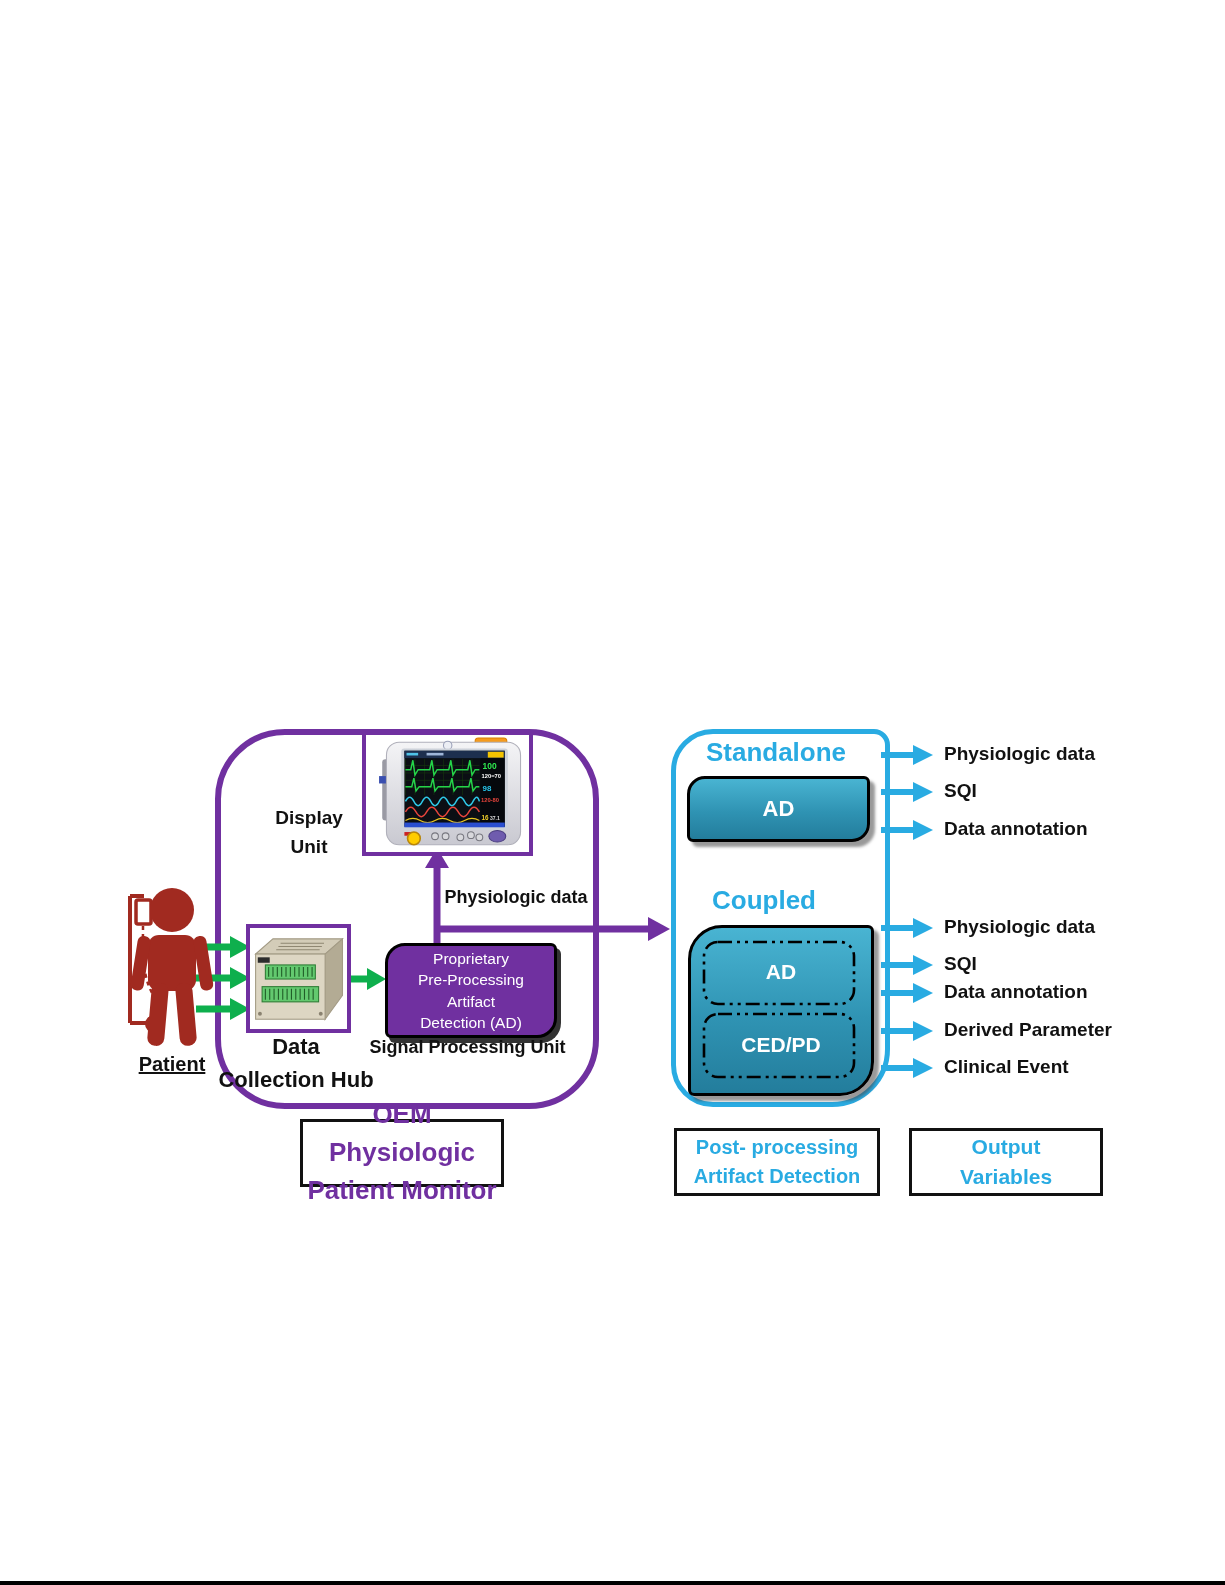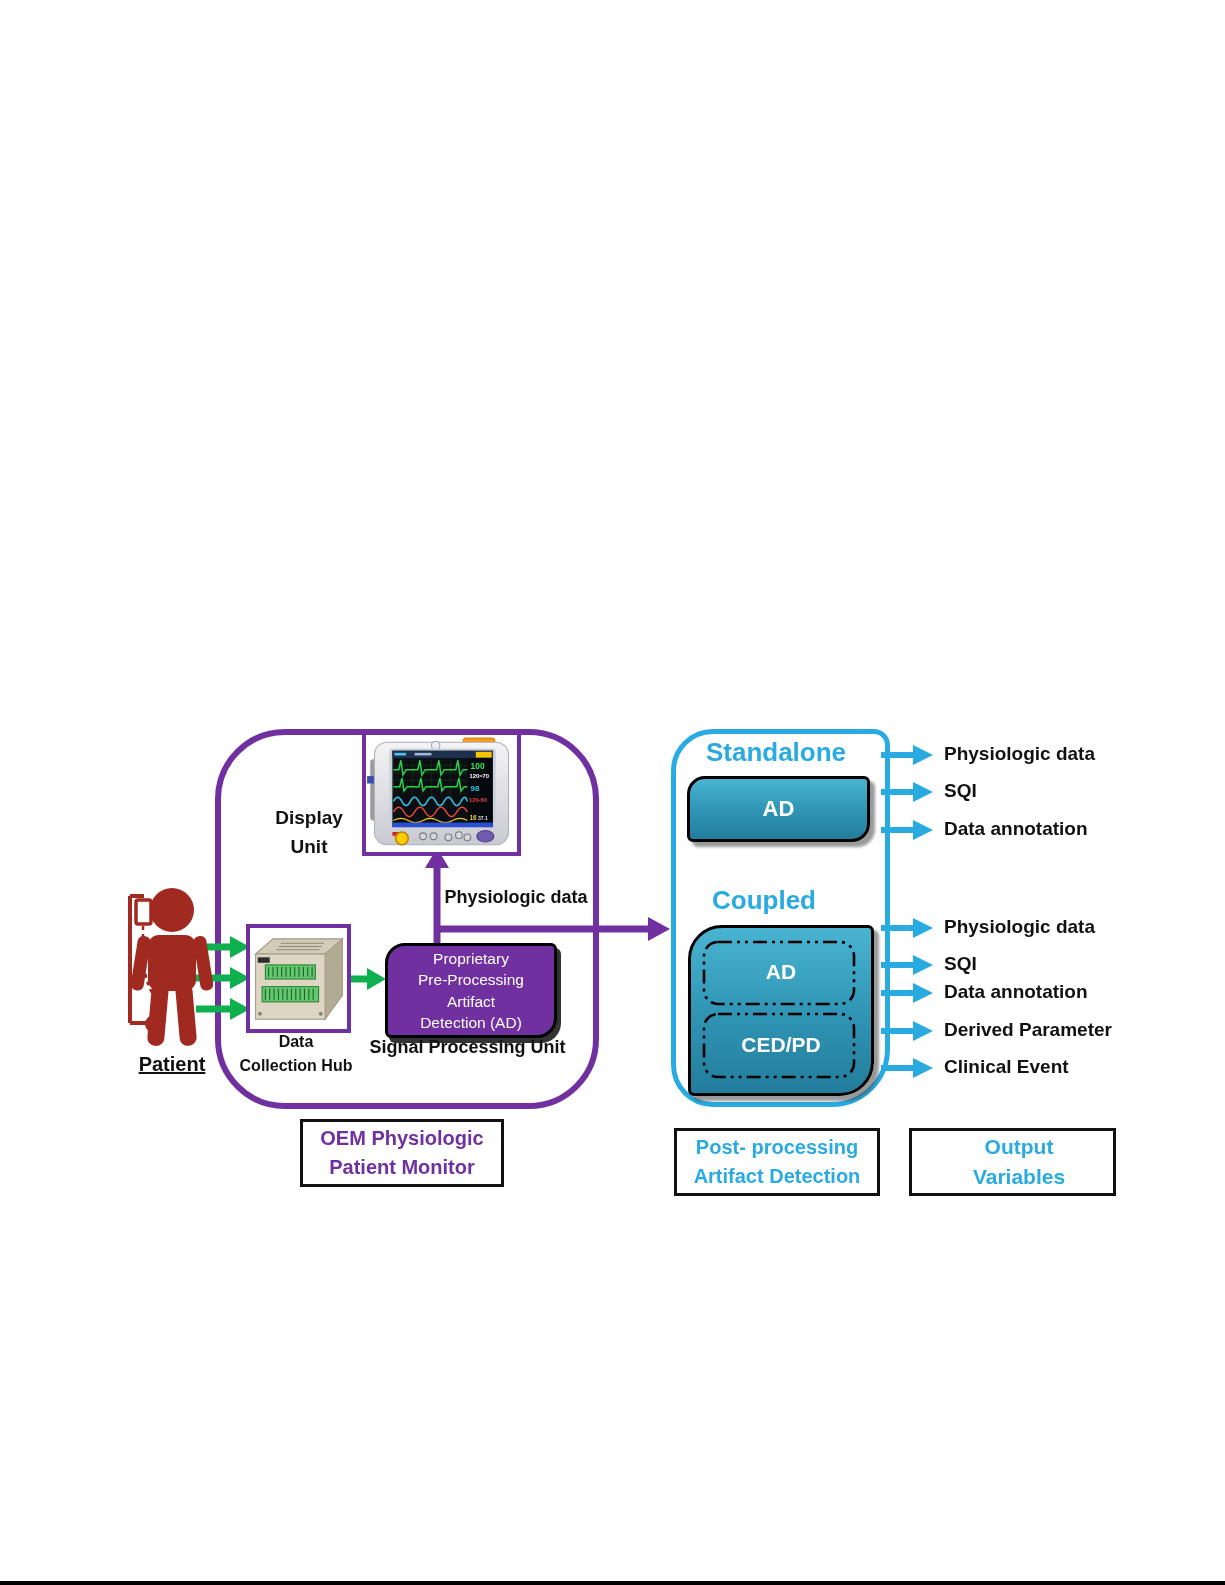--- a/index.html
+++ b/index.html
@@ -12,27 +12,27 @@
   .oem-rect{
     left:215px;top:729px;width:372px;height:368px;
     border:6px solid #7030A0;border-radius:70px;z-index:1;background:transparent;
   }
   .post-rect{
     left:671px;top:729px;width:209px;height:368px;
     border:5px solid #29ABE2;border-radius:42px 16px 58px 42px;z-index:1;background:#fff;
   }
   
   .frame{background:#fff;z-index:5;}
-  .display-frame{left:362px;top:731px;width:151px;height:117px;border:4px solid #7030A0;}
+  .display-frame{left:362px;top:731px;width:151px;height:117px;border:4px solid #7030A0;padding-left:12px;}
   .hub-frame{left:246px;top:924px;width:97px;height:101px;border:4px solid #7030A0;}
   
   .lbl{position:absolute;font-weight:bold;color:#111;z-index:6;}
   .center{text-align:center;}
   .display-lbl{left:243px;top:804px;width:132px;font-size:19px;line-height:1.5;}
-  .hub-lbl{left:212px;top:1030px;width:168px;font-size:16px;line-height:1.5;}
+  .hub-lbl{left:212px;top:1030px;width:168px;font-size:22px;line-height:1.5;}
   .patient-lbl{left:108px;top:1053px;width:128px;font-size:20px;text-decoration:underline;}
   .spu-lbl{left:360px;top:1037px;width:215px;font-size:18px;}
   .physio-lbl{left:437px;top:887px;width:158px;font-size:18px;}
   .standalone-lbl,.coupled-lbl{width:210px;font-size:26px;color:#29ABE2;}
   .standalone-lbl{left:671px;top:737px;}
   .coupled-lbl{left:659px;top:885px;text-align:center;}
   
   .teal{
     position:absolute;z-index:6;color:#fff;font-weight:bold;
     background:linear-gradient(180deg,#49b4d2 0%,#2f93b3 55%,#237d9c 100%);
@@ -50,23 +50,23 @@
     box-shadow:4px 5px 0 rgba(0,0,0,.8);
   }
   
   .out-lbl{position:absolute;left:944px;font-size:19px;font-weight:bold;color:#111;z-index:6;white-space:nowrap;}
   
   .caption-box{
     position:absolute;z-index:6;background:#fff;border:3px solid #111;
     display:flex;flex-direction:column;align-items:center;justify-content:center;
     font-weight:bold;text-align:center;line-height:1.45;
   }
-  .oem-cap{left:300px;top:1119px;width:198px;height:62px;color:#7030A0;font-size:20px;}
+  .oem-cap{left:300px;top:1119px;width:198px;height:62px;color:#7030A0;font-size:26px;}
   .post-cap{left:674px;top:1128px;width:200px;height:62px;color:#29ABE2;font-size:20px;}
-  .out-cap{left:909px;top:1128px;width:188px;height:62px;color:#29ABE2;font-size:21px;padding-left:13px;}
+  .out-cap{left:909px;top:1128px;width:188px;height:62px;color:#29ABE2;font-size:21px;}
   .bottom-line{left:0;top:1581px;width:1225px;height:4px;background:#000;z-index:2;}
   svg{display:block;}
   .overlay{left:0;top:0;width:1225px;height:1585px;z-index:4;pointer-events:none;}
 </style>
 </head>
 <body>
 
 <div class="canvas">
 
   <div class="abs oem-rect"></div>

